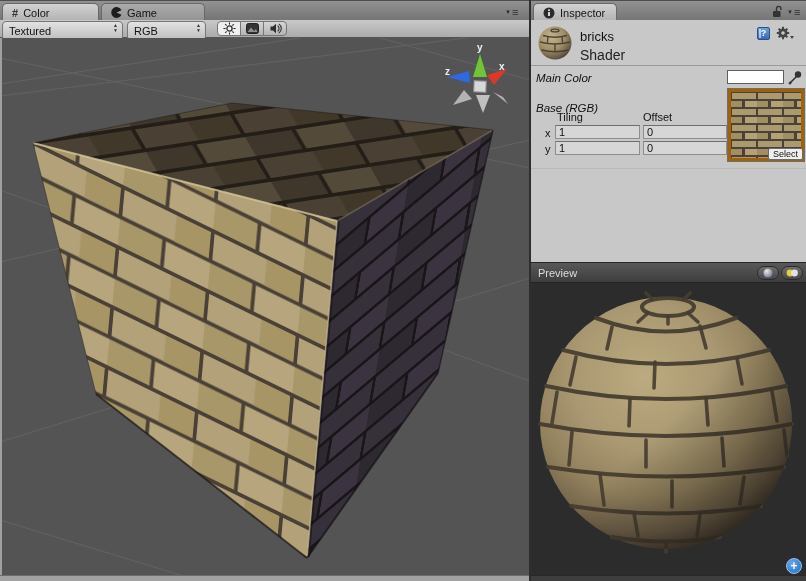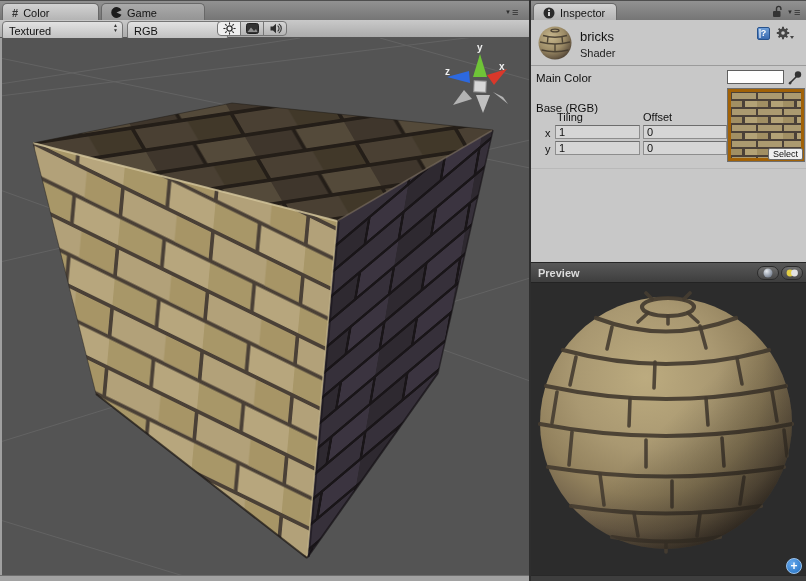--- a/index.html
+++ b/index.html
@@ -41,49 +41,49 @@
   
   #scene-view{position:absolute;left:0;top:38px;width:530px;height:537px;}
   #scene-left-frame{position:absolute;left:0;top:38px;width:2px;height:537px;background:#a0a0a0;}
   #scene-bottom{position:absolute;left:0;top:575px;width:530px;height:6px;background:#a2a2a2;border-top:1px solid #6d6d6d;box-sizing:border-box;}
   
   #v-divider{position:absolute;left:529px;top:0;width:2px;height:581px;background:#2e2e2e;}
   
   #insp-header{position:absolute;left:531px;top:20px;width:275px;height:46px;background:#c8c8c8;
     border-bottom:1px solid #9b9b9b;box-sizing:border-box;}
   #mat-name{position:absolute;left:49px;top:9px;font-size:13px;color:#111;}
-  #shader-label{position:absolute;left:49px;top:27px;font-size:11px;color:#222;}
+  #shader-label{position:absolute;left:49px;top:27px;font-size:14px;color:#222;}
   #shader-dd{left:103px;top:25px;width:158px;}
   .dd-caret{position:absolute;right:5px;font-size:7px;color:#333;}
   #help-btn{position:absolute;left:226px;top:7px;width:13px;height:13px;border-radius:2px;
     background:linear-gradient(#6f9fd8,#3a6bb0);border:1px solid #27528d;box-sizing:border-box;
     color:#fff;font-size:9px;font-weight:bold;text-align:center;line-height:11px;}
   #help-btn::before{content:"";position:absolute;left:1px;top:1px;bottom:1px;width:2px;background:rgba(255,255,255,.55);}
   #insp-body{position:absolute;left:531px;top:66px;width:275px;height:196px;background:#c8c8c8;
     font-size:11.5px;color:#0f0f0f;}
-  .ilabel{position:absolute;}
+  .ilabel{position:absolute;font-style:italic;}
   #color-swatch{position:absolute;left:196px;top:4px;width:57px;height:14px;background:#ffffff;
     border:1px solid #5f5f5f;box-sizing:border-box;}
   #tex-thumb{position:absolute;left:196px;top:22px;width:78px;height:74px;background:#a16207;
     border:1px solid #6e6e6e;box-sizing:border-box;}
   #tex-thumb svg{position:absolute;left:3px;top:3px;}
   #select-btn{position:absolute;right:1px;bottom:1px;height:12px;background:#efefef;
     border:1px solid #6b6b6b;border-radius:2px;font-size:9px;padding:0 4px;line-height:10px;
     font-family:inherit;color:#111;}
   .col-head{position:absolute;top:45px;font-size:11px;color:#111;}
   .axis-label{position:absolute;font-size:11px;color:#111;}
   .field{position:absolute;width:85px;height:14px;box-sizing:border-box;background:#d6d6d6;
     border:1px solid #8d8d8d;border-top-color:#6d6d6d;font-size:11px;color:#111;
     padding:0 0 0 3px;font-family:inherit;}
   #sect-line{position:absolute;left:531px;top:168px;width:275px;height:1px;background:#b9b9b9;}
   
   #preview-header{position:absolute;left:531px;top:262px;width:275px;height:21px;
     background:linear-gradient(#585858,#3e3e3e);border-top:1px solid #262626;
     border-bottom:1px solid #232323;box-sizing:border-box;}
-  #preview-title{position:absolute;left:7px;top:4px;font-size:11px;font-weight:bold;color:#dcdcdc;}
+  #preview-title{position:absolute;left:7px;top:4px;font-size:11px;font-weight:normal;color:#dcdcdc;}
   .pv-btn{position:absolute;top:3px;width:22px;height:14px;border-radius:7px;
     background:linear-gradient(#6e6e6e,#474747);border:1px solid #2b2b2b;box-sizing:border-box;
     display:flex;align-items:center;justify-content:center;}
   #preview-body{position:absolute;left:531px;top:283px;width:275px;height:292px;background:#2c2c2c;}
   #preview-footer{position:absolute;left:531px;top:575px;width:275px;height:6px;background:#3e3e3e;border-top:1px solid #292929;box-sizing:border-box;}
   #add-btn{position:absolute;left:786px;top:558px;width:16px;height:16px;border-radius:50%;
     background:radial-gradient(circle at 35% 30%,#64a7ec,#2270c2);border:1px solid #9cc4ee;
     color:#fff;font-size:12px;font-weight:bold;text-align:center;line-height:14px;box-sizing:border-box;}
   svg{display:block;}
 </style>
@@ -110,21 +110,21 @@
   </div>
 
   <div id="scene-toolbar">
     <div class="dropdown" style="left:2px;width:121px;">
       <span>Textured</span>
       <span class="stepper">
         <span>▲</span>
           <span>▼</span>
       </span>
     </div>
-    <div class="dropdown" style="left:127px;width:101px;">
+    <div class="dropdown" style="left:127px;width:79px;">
       <span>RGB</span>
       <span class="stepper">
         <span>▲</span>
           <span>▼</span>
       </span>
     </div>
     <button class="tb-btn pressed" style="left:217px;border-radius:4px 0 0 4px;">
       <svg width="13" height="13" viewBox="0 0 13 13">
         <circle cx="6.5" cy="6.5" r="2.6" fill="none" stroke="#2e2e2e" stroke-width="1.3"></circle>
         <g stroke="#2e2e2e" stroke-width="1.1">

